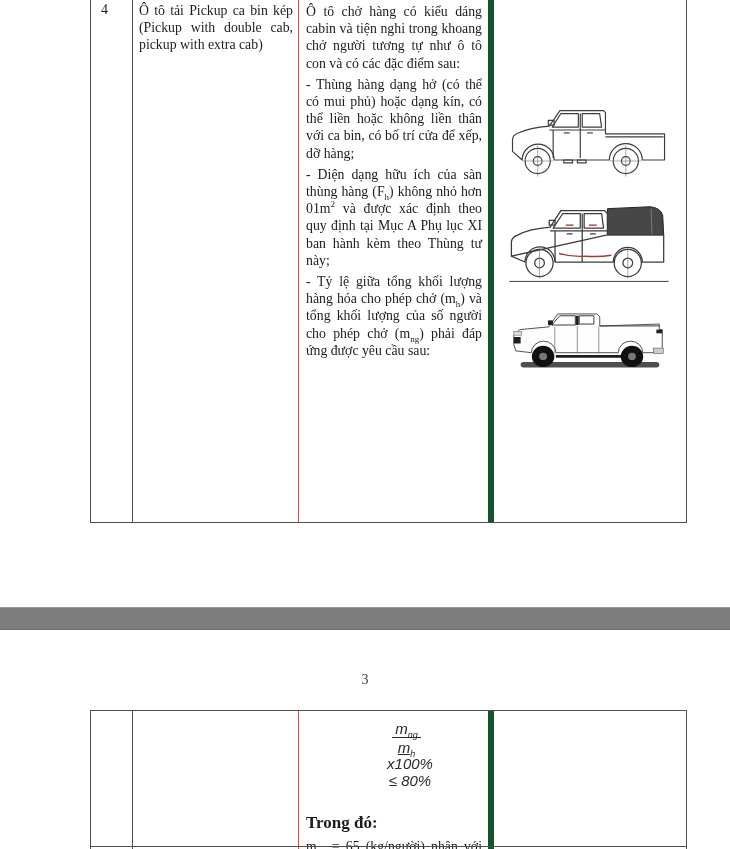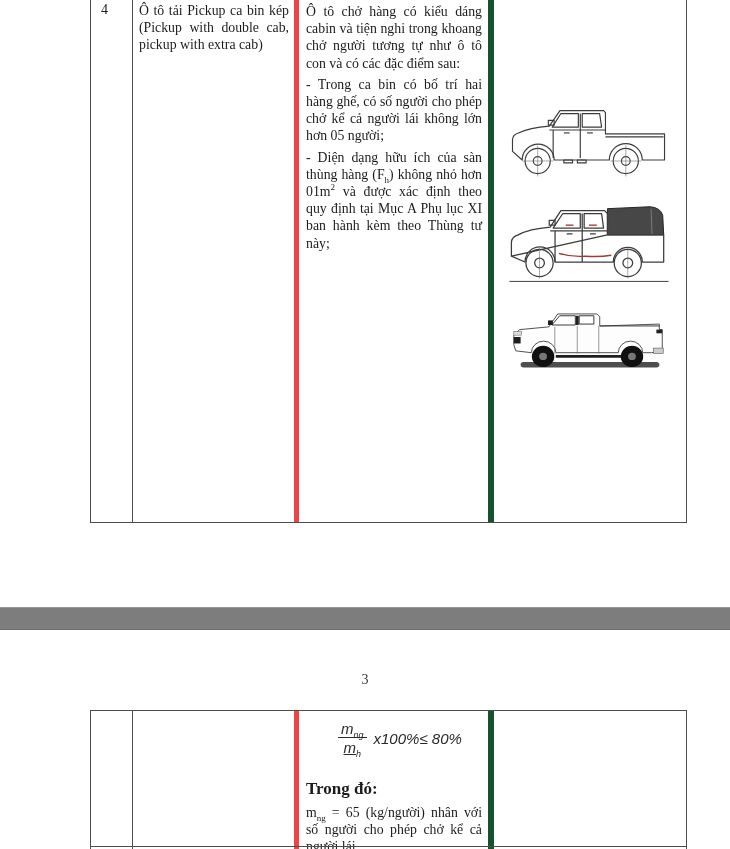--- a/index.html
+++ b/index.html
@@ -6,21 +6,21 @@
   .canvas{position:relative;width:730px;height:849px;background:#ffffff;overflow:hidden;
           font-family:"Liberation Serif",serif;color:#1c1c1c;}
 
   
   .tbl{position:absolute;left:90px;width:597px;display:flex;box-sizing:border-box;
        border-left:1px solid #4d4d4d;border-right:1px solid #4d4d4d;}
   .tbl1{top:0;height:523px;border-bottom:1px solid #4d4d4d;}
   .tbl2{top:710px;height:139px;border-top:1px solid #4d4d4d;}
   .col{box-sizing:border-box;height:100%;}
   .col-num{width:42px;border-right:1px solid #4d4d4d;padding:2px 0 0 10px;font-size:14px;}
-  .col-name{width:166px;border-right:5px solid #ef4444;padding:2px 5px 0 6px;}
+  .col-name{width:166px;border-right:1px solid #ef4444;padding:2px 5px 0 6px;}
   .col-desc{width:195px;border-right:6px solid #14532d;padding:3px 6px 0 7px;}
   .col-img{width:192px;padding:100px 0 0 11px;}
 
   .jtext{margin:0 0 4px 0;font-size:13.8px;line-height:17.2px;text-align:justify;}
   .jtext sub{font-size:9px;line-height:0;}
   .jtext sup{font-size:9px;line-height:0;}
 
   .row-divider{position:absolute;left:0;right:0;top:135px;border-top:1px solid #4d4d4d;}
 
   
@@ -29,21 +29,21 @@
   .t3{margin-top:9px;}
 
   
   .separator{position:absolute;left:0;top:607px;width:730px;height:23px;background:#7d7d7d;
              border-top:1px solid #979797;border-bottom:1px solid #6f6f6f;box-sizing:border-box;}
   .page-number{position:absolute;left:0;top:672px;width:730px;text-align:center;
                font-size:14px;color:#3a3a3a;}
 
   
   .formula{display:flex;align-items:center;margin:7px 0 0 32px;
-           font-family:"Liberation Sans",sans-serif;font-style:italic;font-size:15px;color:#2a2a2a;}
+           font-family:"Liberation Sans",sans-serif;font-style:italic;font-size:15px;color:#2a2a2a;flex-direction:column;}
   .frac{display:inline-flex;flex-direction:column;align-items:center;margin-right:7px;}
   .frac .fnum{border-bottom:1.4px solid #2a2a2a;padding:0 3px 1px 3px;line-height:15px;}
   .frac .fden{padding-top:2px;line-height:15px;text-decoration:underline;}
   .frac sub{font-size:9px;line-height:0;}
   .fcmp{margin-left:0;}
   .trongdo{margin:24px 0 5px 0;font-size:17px;font-weight:bold;}
   .note{margin:0;font-size:13.8px;line-height:17.2px;text-align:justify;}
   .note sub{font-size:9px;line-height:0;}
 </style>
 </head>
@@ -56,22 +56,23 @@
       <span>4</span>
     </div>
 
     <div class="col col-name">
       <p class="jtext"><span>Ô tô tải Pickup ca bin kép</span>
         <span>(Pickup with double cab, pickup with extra cab)</span></p>
     </div>
 
     <div class="col col-desc">
       <p class="jtext">Ô tô chở hàng có kiểu dáng cabin và tiện nghi trong khoang chở người tương tự như ô tô con và có các đặc điểm sau:</p>
-      <p class="jtext">- Trong ca bin có bố trí hai hàng ghế, có số người cho phép chở kể cả người lái không lớn hơn 05 người;</p>
+      <p class="jtext">- Thùng hàng dạng hở (có thể có mui phủ) hoặc dạng kín, có thể liền hoặc không liền thân với ca bin, có bố trí cửa để xếp, dỡ hàng;</p>
       <p class="jtext"><span>- Diện dạng hữu ích của sàn thùng hàng (F</span><sub>h</sub><span>) không nhỏ hơn 01m</span><sup>2</sup><span> và được xác định theo quy định tại Mục A Phụ lục XI ban hành kèm theo Thùng tư này;</span></p>
+      <p class="jtext"><span>- Tỷ lệ giữa tổng khối lượng hàng hóa cho phép chở (m</span><sub>h</sub><span>) và tổng khối lượng của số người cho phép chở (m</span><sub>ng</sub><span>) phải đáp ứng được yêu cầu sau:</span></p>
     </div>
 
     <div class="col col-img">
 
       <svg class="truck" width="168" height="92" viewBox="0 0 172 95">
         <g fill="none" stroke="#3c3c3c" stroke-width="1.2" stroke-linejoin="round">
           <path d="M7 53 V41 Q7 36 13 34 C22 30 34 28 45 27 L56 11 L101 11 L103 13 V35 L164 35 V62 L141 62 A17 17 0 0 0 107 62 L50 62 A16 16 0 0 0 17 62 L7 53 Z"></path>
           <path d="M45 31 H103"></path>
           <path d="M103 38 H163"></path>
           <path d="M48 28 L57 14 L75 14 L75 28 Z"></path>

